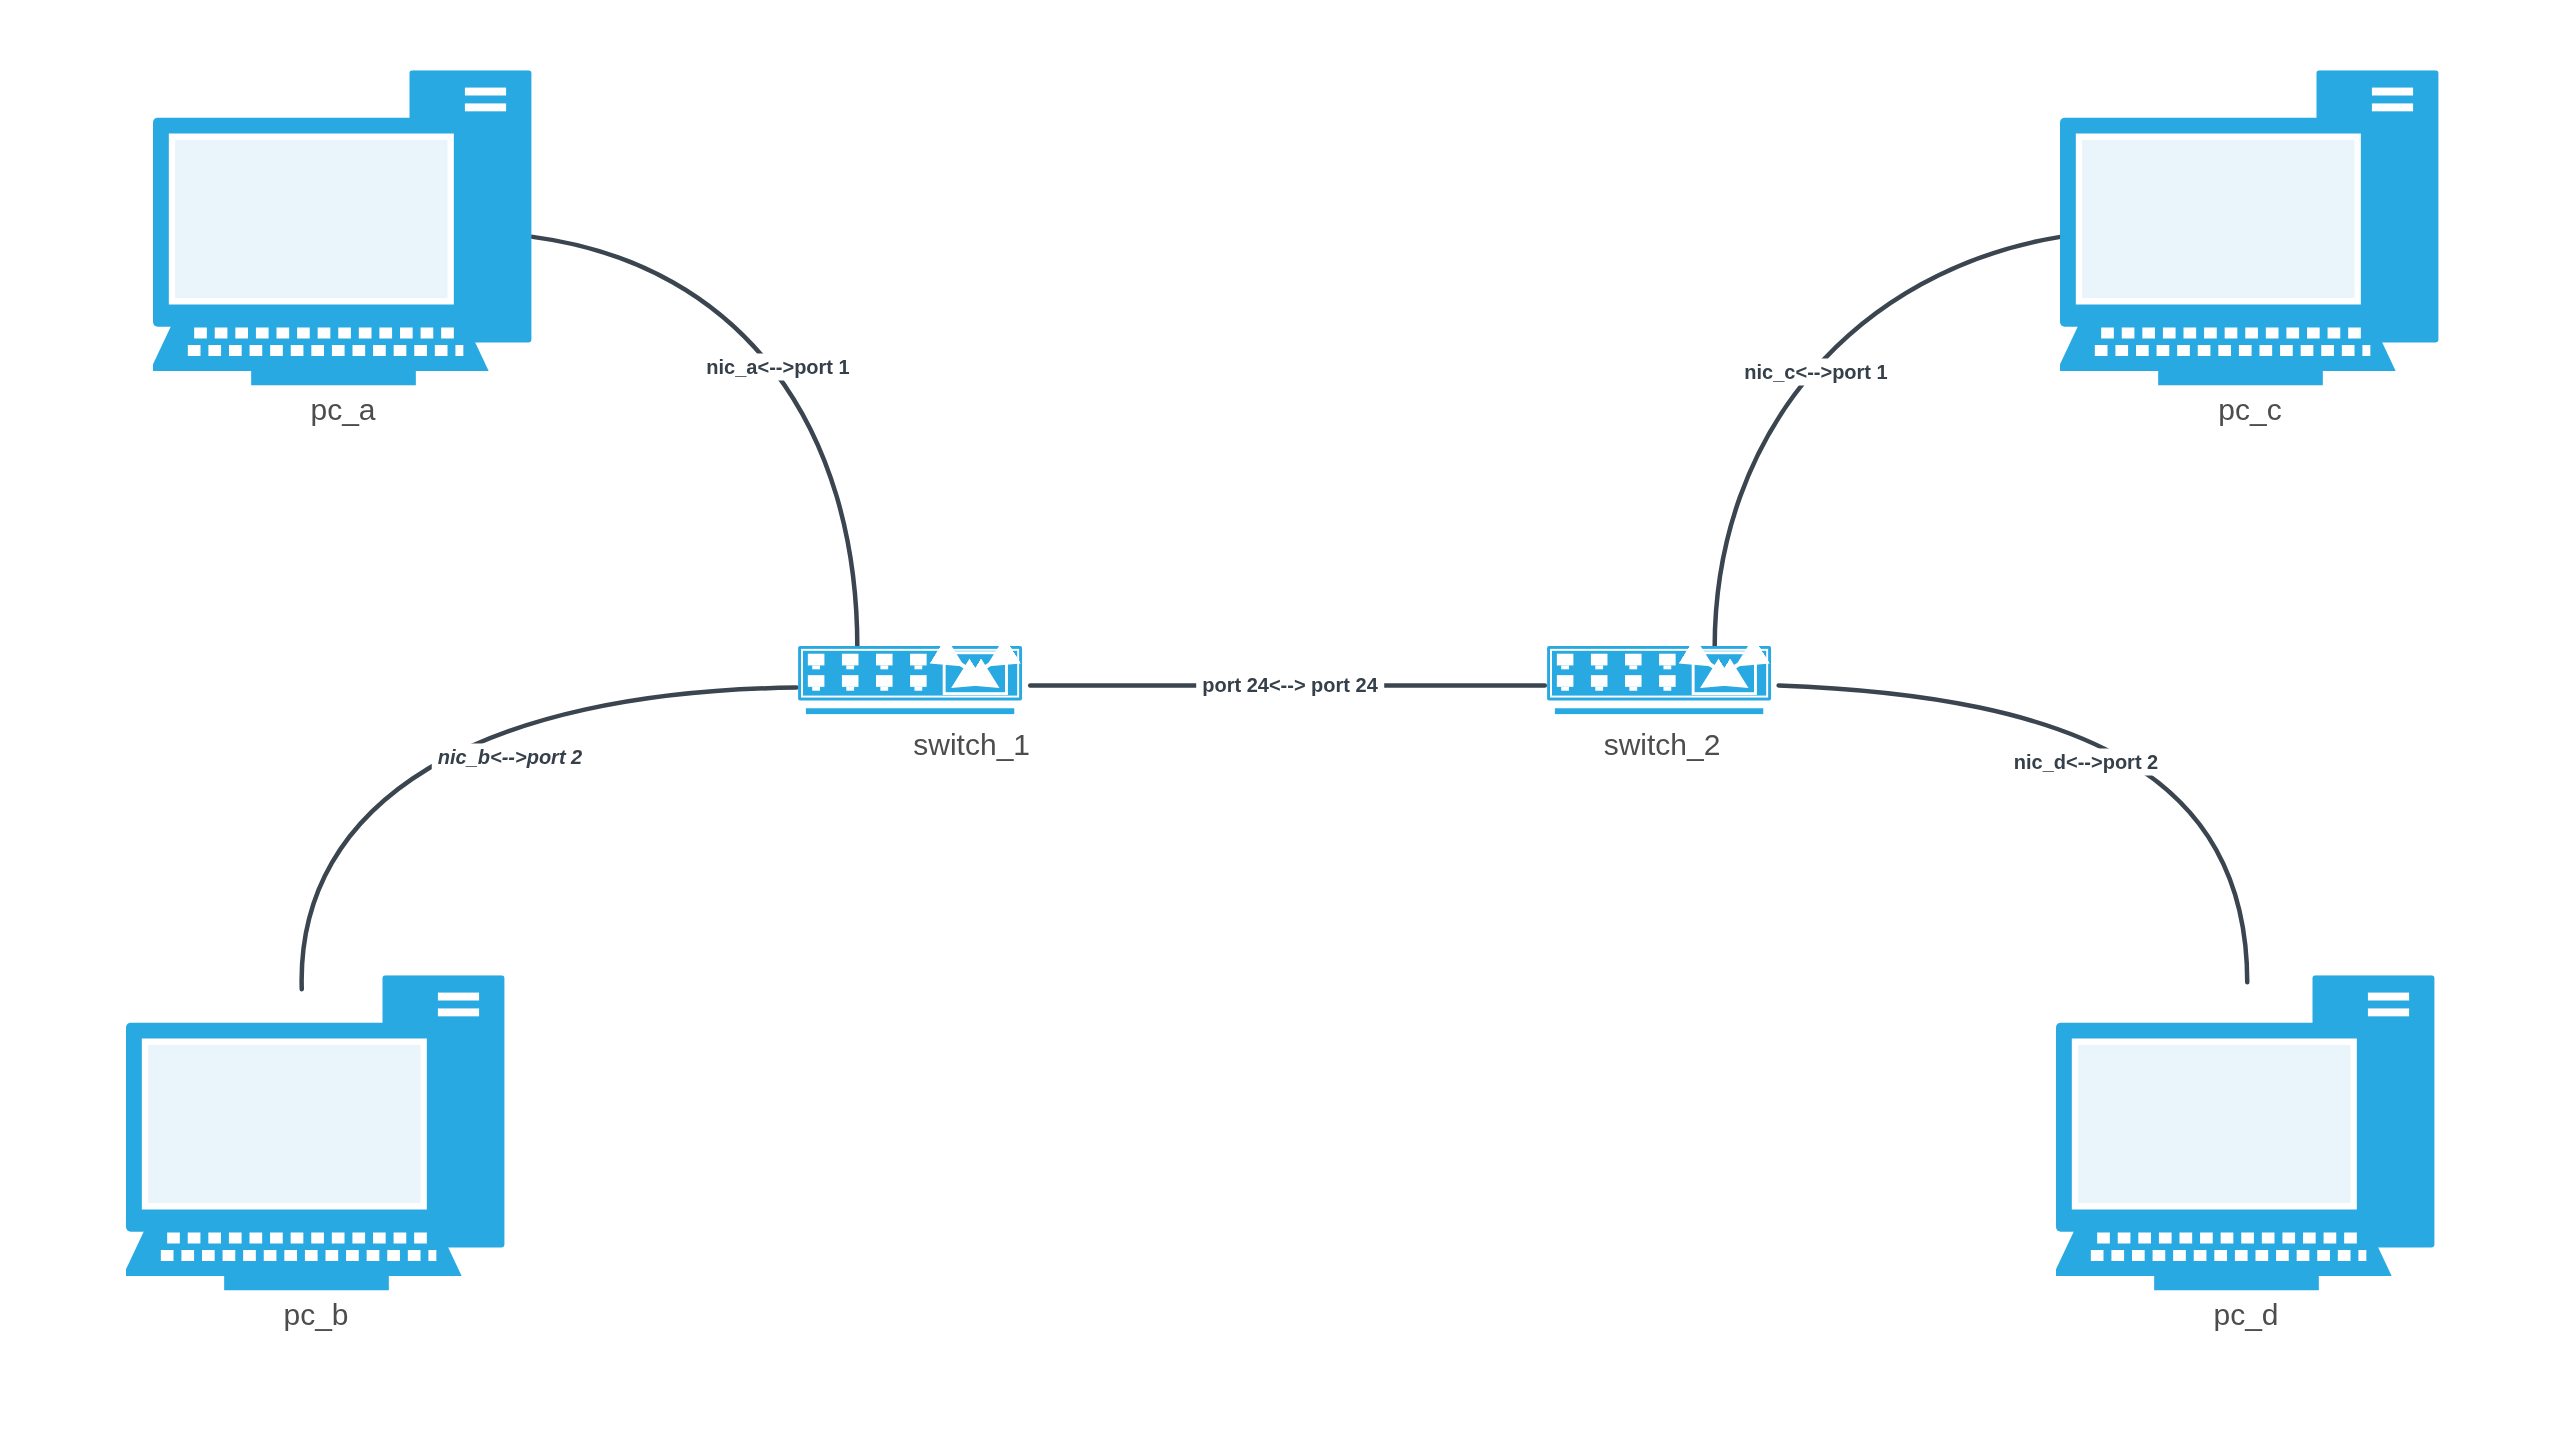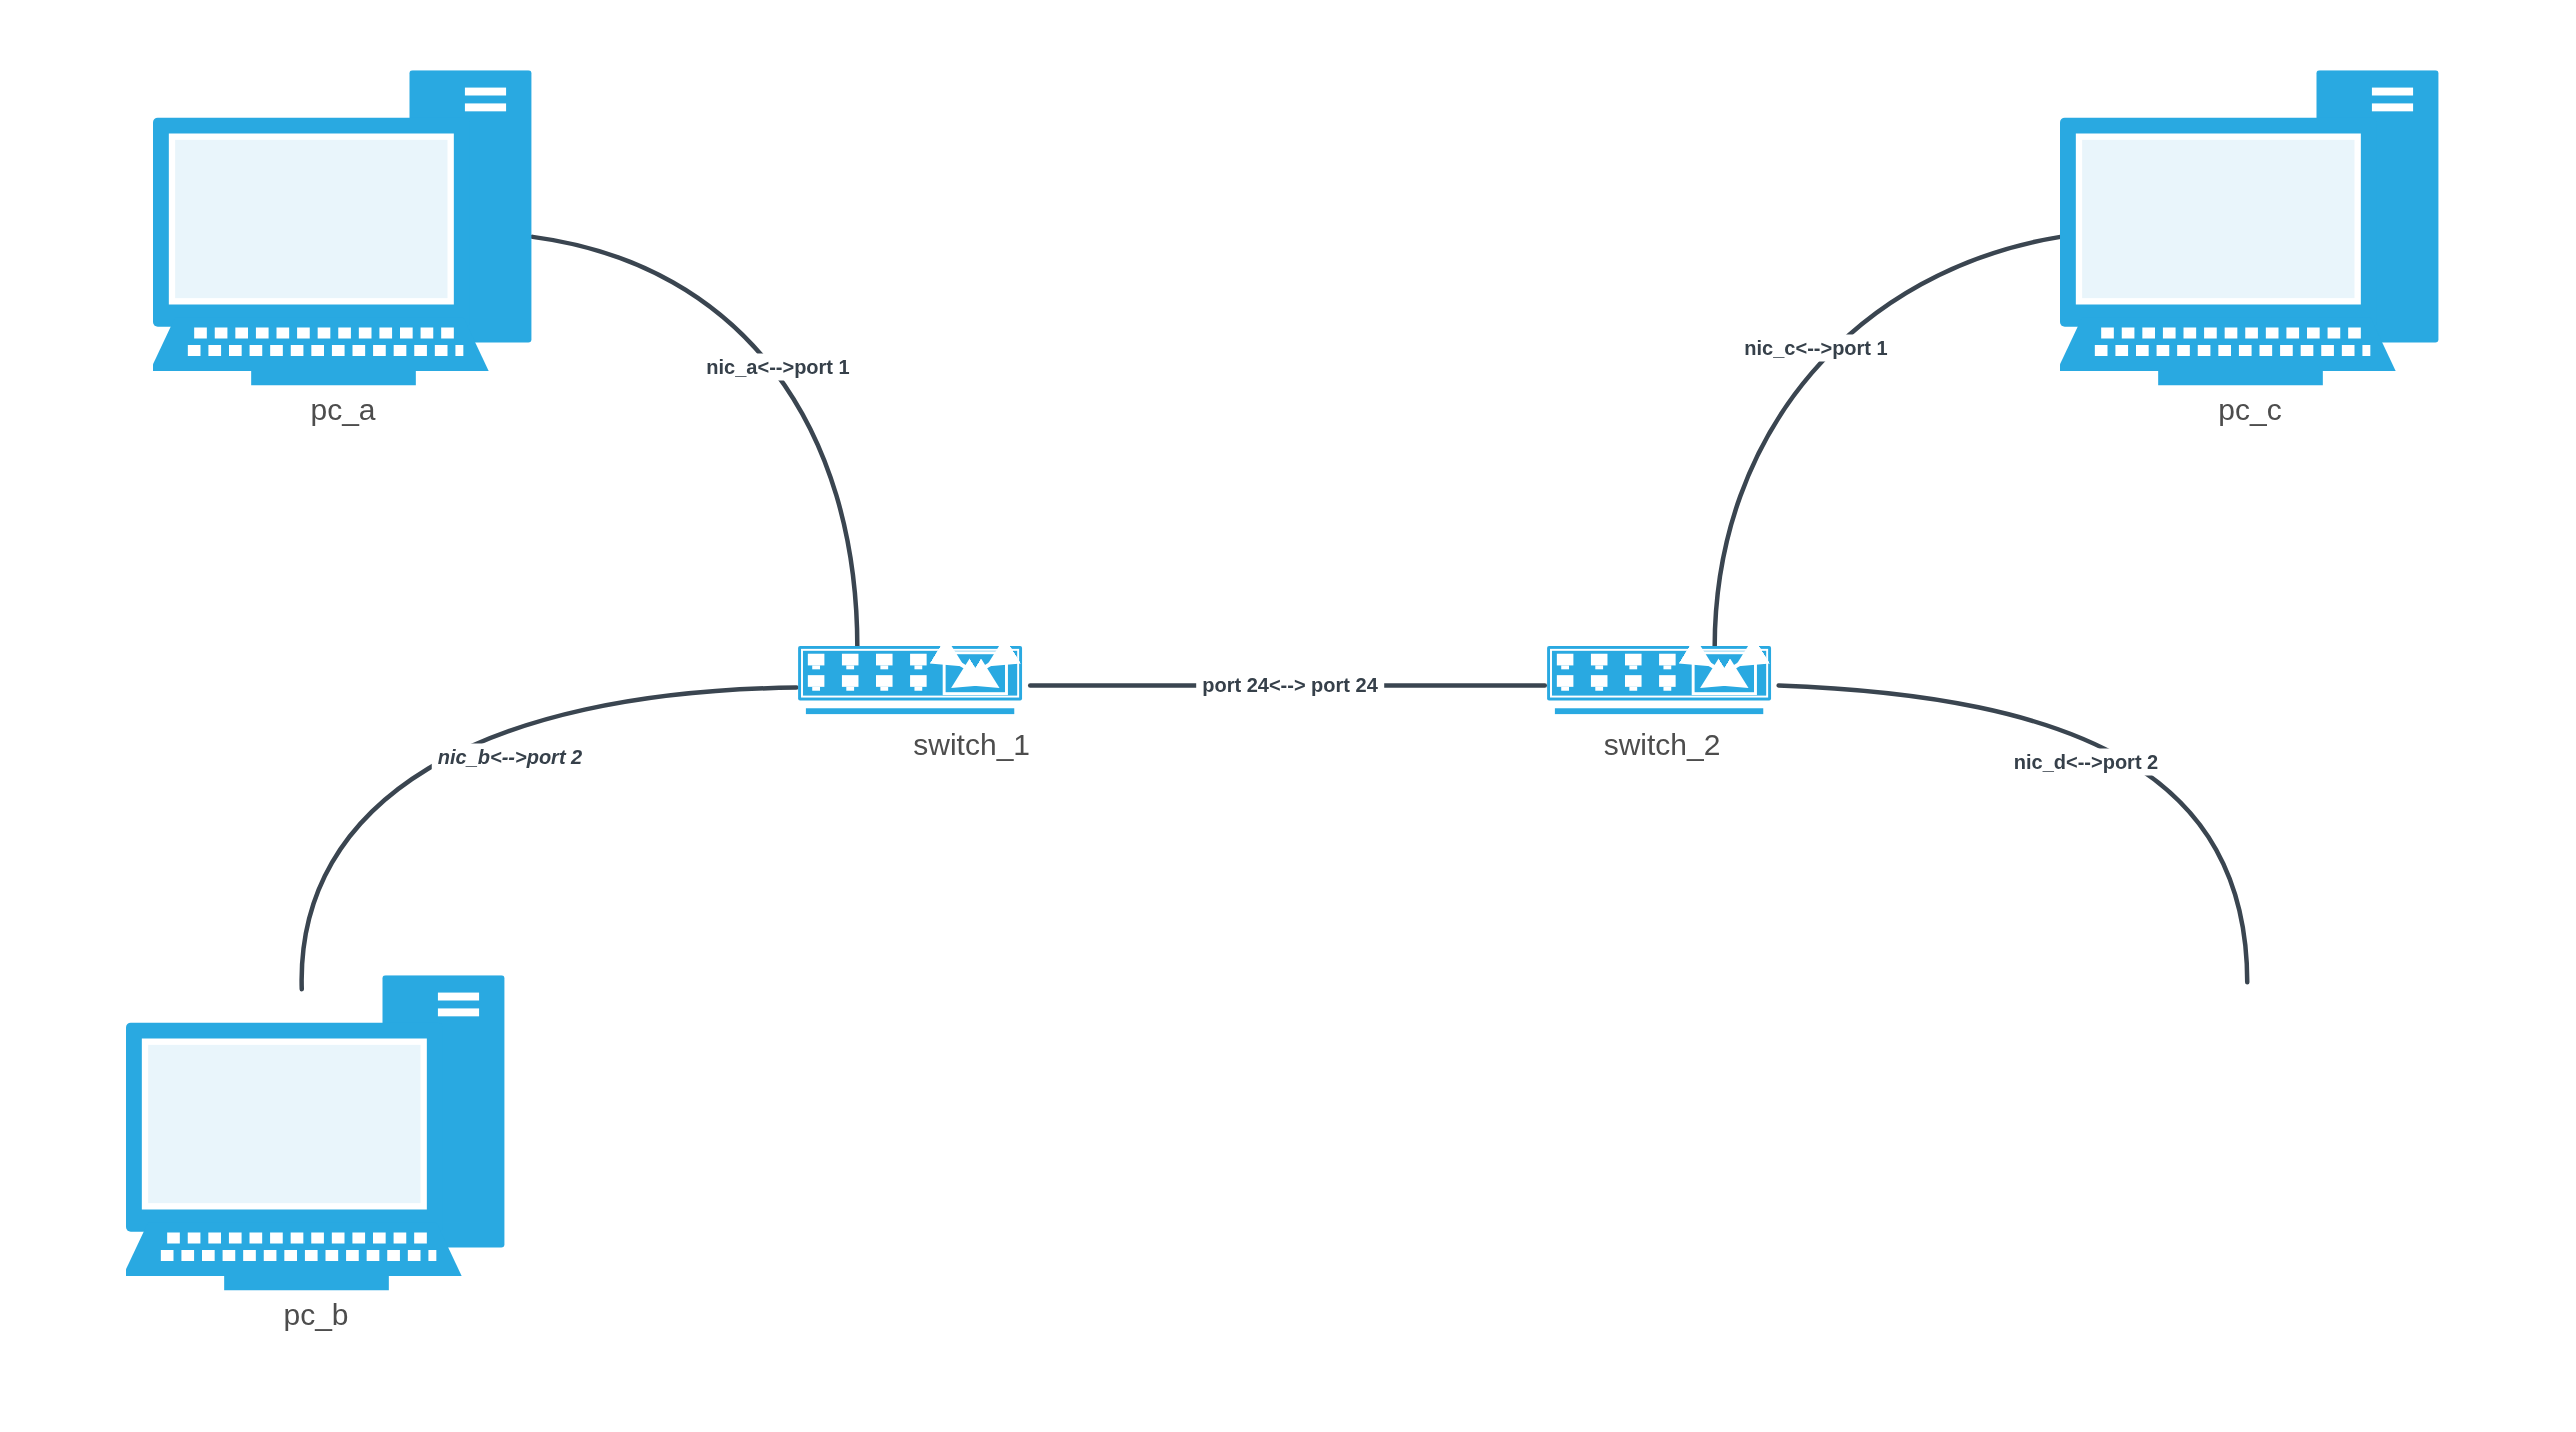--- a/index.html
+++ b/index.html
@@ -129,21 +129,21 @@
     <path class="edge-path" d="M 533 237 C 745 265, 858 430, 858 648"></path>
     <path class="edge-path" d="M 302 990 C 296 800, 480 692, 797 688"></path>
     <path class="edge-path" d="M 1031 686 L 1546 686"></path>
     <path class="edge-path" d="M 2062 237 C 1860 270, 1716 430, 1716 648"></path>
     <path class="edge-path" d="M 1780 686 C 2080 697, 2249 775, 2249 983"></path>
   </svg>
 
   <div class="edge-label" style="left:778px; top:367px;">nic_a&lt;--&gt;port 1</div>
   <div class="edge-label" style="left:510px; top:757px;font-style:italic;">nic_b&lt;--&gt;port 2</div>
   <div class="edge-label" style="left:1290px; top:685px;">port 24&lt;--&gt; port 24</div>
-  <div class="edge-label" style="left:1816px; top:348px;">nic_c&lt;--&gt;port 1</div>
+  <div class="edge-label" style="left:1816px; top:372px;">nic_c&lt;--&gt;port 1</div>
   <div class="edge-label" style="left:2086px; top:762px;">nic_d&lt;--&gt;port 2</div>
 
   <div class="node pc-node" style="left:126px; top:975px;">
     <svg viewBox="0 0 240 200" width="380" height="317">
         <use href="#sym-pc"></use>
       </svg>
     <div class="node-label">pc_b</div>
   </div>
 
   <div class="node pc-node" style="left:153px; top:70px;">
@@ -153,20 +153,26 @@
     <div class="node-label">pc_a</div>
   </div>
 
   <div class="node pc-node" style="left:2060px; top:70px;">
     <svg viewBox="0 0 240 200" width="380" height="317">
         <use href="#sym-pc"></use>
       </svg>
     <div class="node-label">pc_c</div>
   </div>
 
+  <div class="node pc-node" style="left:2056px; top:975px;">
+    <svg viewBox="0 0 240 200" width="380" height="317">
+        <use href="#sym-pc"></use>
+      </svg>
+    <div class="node-label">pc_d</div>
+  </div>
 
   <div class="node switch-node" style="left:796px; top:644px;align-items:flex-end;">
     <svg viewBox="0 0 240 76" width="234" height="74">
         <use href="#sym-switch"></use>
       </svg>
     <div class="node-label">switch_1</div>
   </div>
 
   <div class="node switch-node" style="left:1545px; top:644px;text-align:right;">
     <svg viewBox="0 0 240 76" width="234" height="74">

